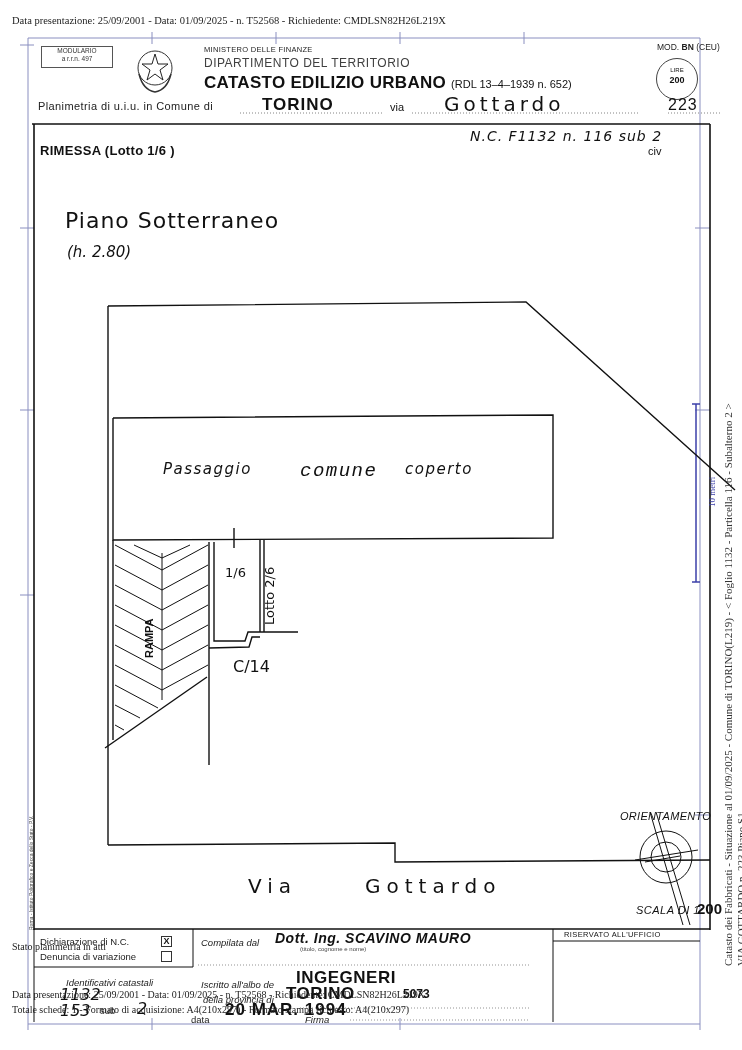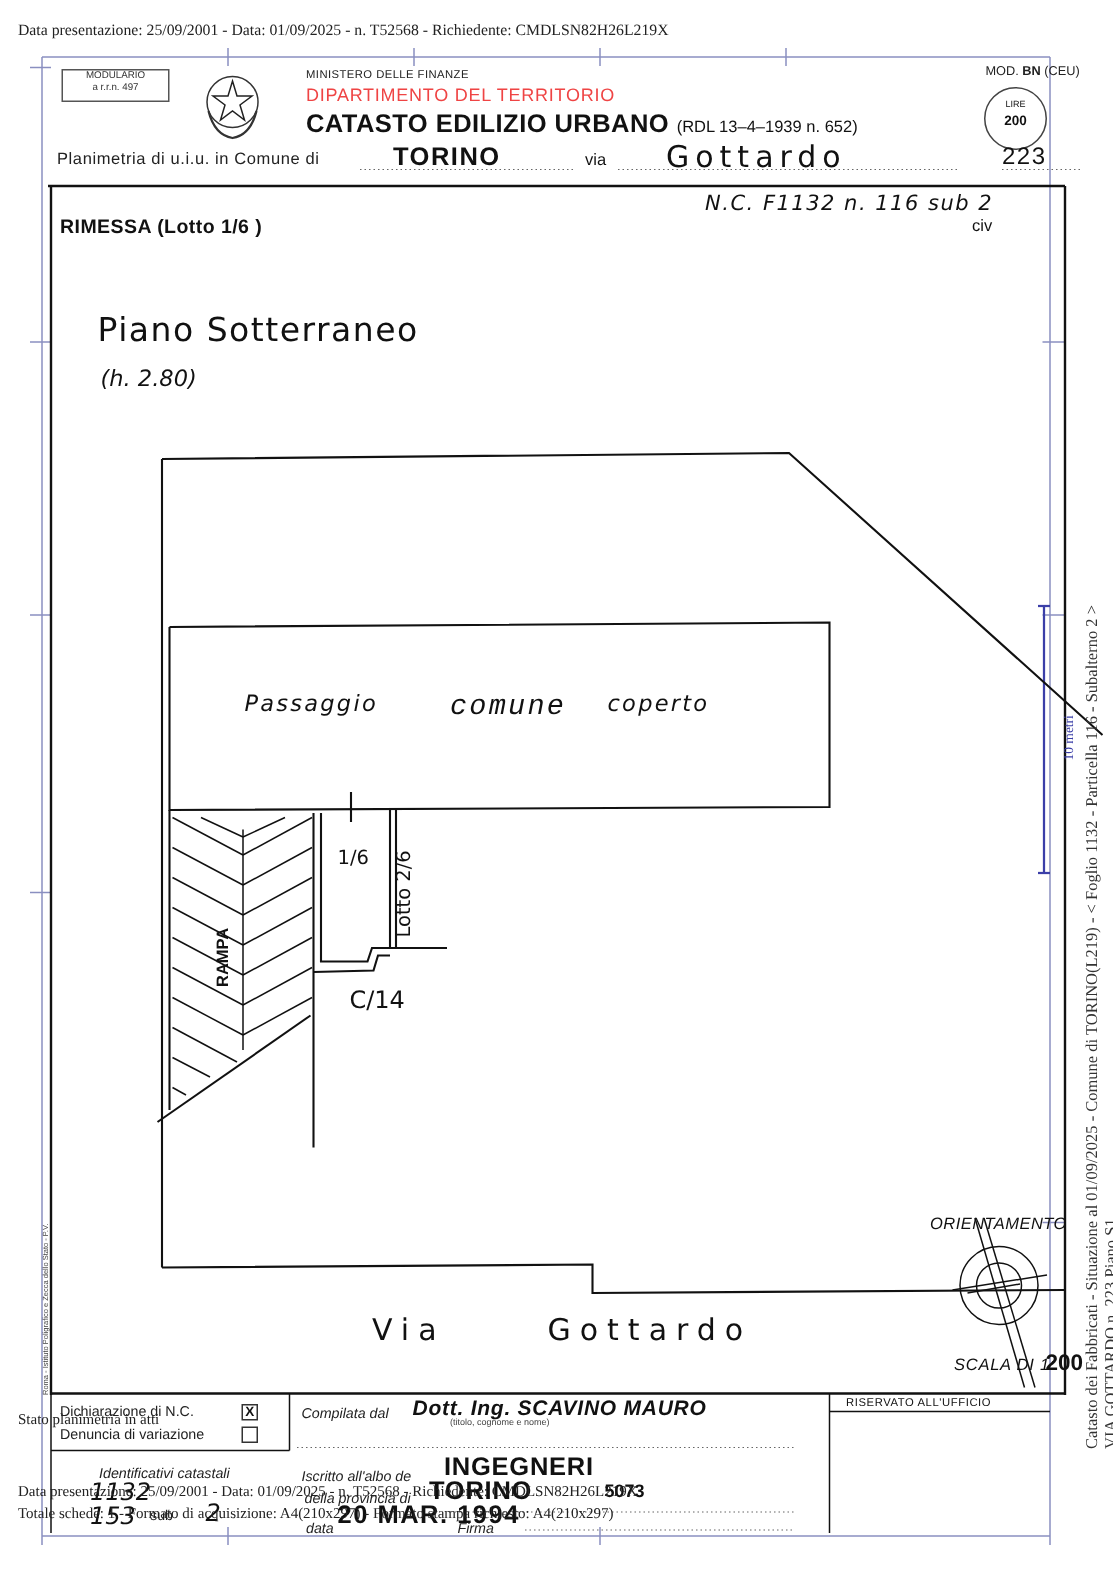--- a/index.html
+++ b/index.html
@@ -5,21 +5,21 @@
   html, body { margin:0; padding:0; background:#ffffff; }
   body { width:742px; height:1050px; position:relative; overflow:hidden; font-family:"Liberation Sans", sans-serif; color:#111; }
   .abs { position:absolute; }
   .serif { font-family:"Liberation Serif", serif; }
   .hand { font-family:"DejaVu Sans", sans-serif; font-style:italic; }
   .hdr-top { left:12px; top:15px; font-size:10.5px; color:#222; white-space:nowrap; }
   svg.plan { position:absolute; left:0; top:0; }
   .modbox { left:41px; top:46px; width:70px; height:20px; border:1px solid #555; font-size:6.5px; text-align:center; line-height:8px; color:#333; }
   .emblem { left:133px; top:44px; width:44px; height:52px; }
   .min1 { left:204px; top:45px; font-size:7.5px; letter-spacing:0.3px; color:#222; }
-  .min2 { left:204px; top:56px; font-size:12px; letter-spacing:0.5px; color:#ef4444; }
+  .min2 { left:204px; top:56px; font-size:12px; letter-spacing:0.5px; color:#404040; }
   .min3 { left:204px; top:73px; font-size:17px; font-weight:bold; letter-spacing:0.3px; }
   .min3 span.rdl { font-size:11px; font-weight:normal; letter-spacing:0; }
   .mod { left:657px; top:42px; font-size:8.5px; color:#222; }
   .mod b { font-weight:bold; }
   .stamp { left:656px; top:58px; width:40px; height:40px; border:1px solid #444; border-radius:50%; text-align:center; font-size:6px; line-height:10px; }
   .stamp .v { font-size:9px; font-weight:bold; display:block; }
   .planline { left:38px; top:100px; font-size:11px; letter-spacing:0.4px; color:#222; white-space:nowrap; }
   .torino { left:262px; top:95px; font-size:17px; font-weight:bold; letter-spacing:1px; }
   .via-lbl { left:390px; top:101px; font-size:11px; }
   .via-val { left:444px; top:92px; font-size:20px; letter-spacing:4px; font-family:"DejaVu Sans", sans-serif; }
@@ -222,20 +222,20 @@
 <div class="abs hand" style="left:137px;top:999px;font-size:16px;">2</div>
 
 <div class="abs f-small" style="left:201px;top:937px;font-style:italic;">Compilata dal</div>
 <div class="abs" style="left:275px;top:930px;font-size:14px;font-weight:bold;font-style:italic;letter-spacing:0.5px;">Dott. Ing. SCAVINO MAURO</div>
 <div class="abs" style="left:300px;top:946px;font-size:6px;color:#444;">(titolo, cognome e nome)</div>
 <div class="abs f-small" style="left:201px;top:979px;font-style:italic;">Iscritto all'albo de</div>
 <div class="abs stampbig" style="left:296px;top:968px;">INGEGNERI</div>
 <div class="abs f-small" style="left:203px;top:994px;font-style:italic;">della provincia di</div>
 <div class="abs stampbig" style="left:286px;top:984px;">TORINO</div>
 <div class="abs" style="left:403px;top:987px;font-size:12px;font-weight:bold;">5073</div>
-<div class="abs f-small" style="left:204px;top:1014px;font-style:italic;">data</div>
+<div class="abs f-small" style="left:191px;top:1014px;">data</div>
 <div class="abs" style="left:225px;top:1000px;font-size:17px;font-weight:bold;letter-spacing:1px;">20 MAR. 1994</div>
 <div class="abs f-small" style="left:305px;top:1014px;font-style:italic;">Firma</div>
 <div class="abs" style="left:564px;top:930px;font-size:7.5px;letter-spacing:0.4px;">RISERVATO ALL'UFFICIO</div>
 
 <div class="abs overlay serif" style="left:12px;top:941px;">Stato planimetria in atti</div>
 <div class="abs overlay serif" style="left:12px;top:989px;">Data presentazione: 25/09/2001 - Data: 01/09/2025 - n. T52568 - Richiedente: CMDLSN82H26L219X</div>
 <div class="abs overlay serif" style="left:12px;top:1004px;">Totale schede: 1 - Formato di acquisizione: A4(210x297) - Formato stampa richiesto: A4(210x297)</div>
 
 </body></html>

